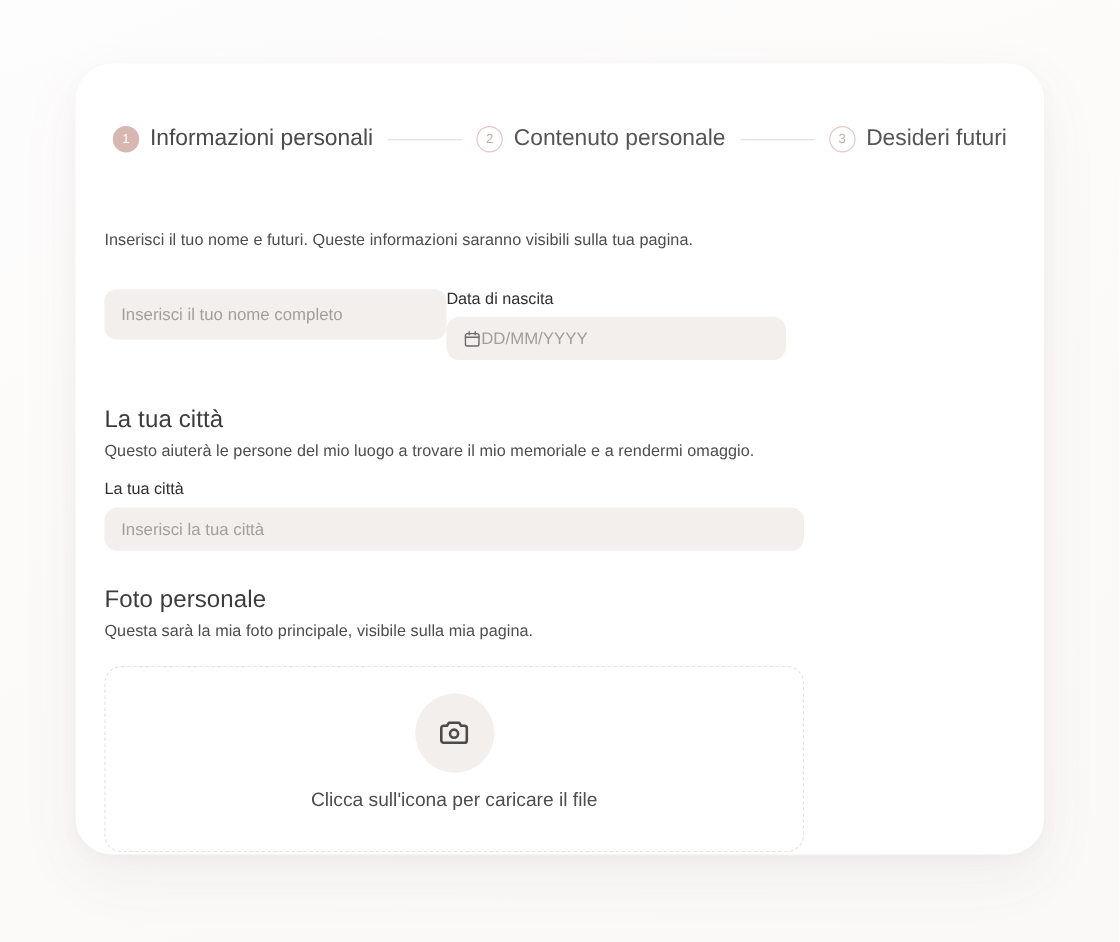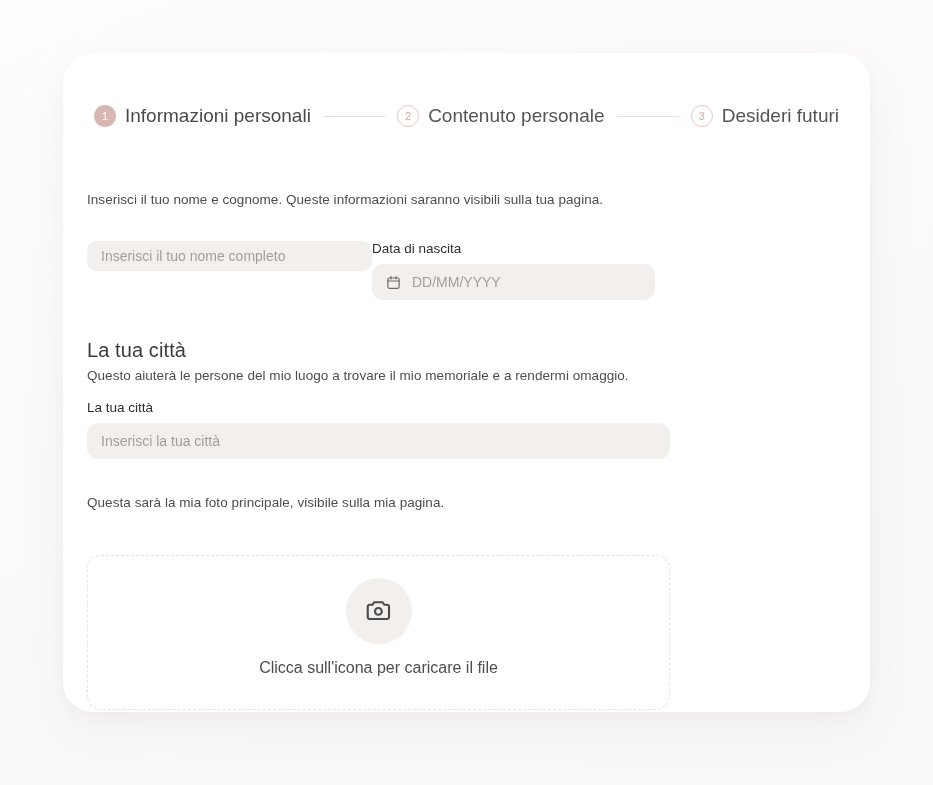--- a/index.html
+++ b/index.html
@@ -111,21 +111,21 @@
     font-size: 13.5px;
     color: #2f2f2f;
     display: block;
     margin-bottom: 8px;
   }
   .input {
     box-sizing: border-box;
     background: #f3efec;
     border: none;
     border-radius: 10px;
-    height: 30px;
+    height: 42px;
     display: flex;
     align-items: center;
     padding: 0 14px;
     font-size: 14px;
     color: #a8a29d;
   }
   .input.tall {
     height: 36px;
     border-radius: 11px;
   }
@@ -137,21 +137,20 @@
     top: 188px;
     width: 760px;
     display: flex;
   }
   .col-name { width: 285px; }
   .col-date { width: 283px; }
 
   .date-inner {
     display: flex;
     align-items: center;
-    gap: 11px;
   }
 
   #field-citta {
     position: absolute;
     left: 24px;
     top: 347px;
     width: 583px;
   }
 
   
@@ -210,21 +209,21 @@
       <div class="step-line"></div>
 
       <div class="step">
         <span class="step-circle inactive">3</span>
         <span class="step-label inactive">Desideri futuri</span>
       </div>
 
     </div>
 
     <div class="block" id="sec-dati">
-      <p class="section-desc">Inserisci il tuo nome e cognome. Queste informazioni saranno visibili sulla tua pagina.</p>
+      <p class="section-desc">Inserisci il tuo nome e futuri. Queste informazioni saranno visibili sulla tua pagina.</p>
     </div>
 
     <div class="row-fields">
 
       <div class="col-name">
         <div class="input">
           <span class="ph">Inserisci il tuo nome completo</span>
         </div>
       </div>
 
@@ -253,20 +252,21 @@
     </div>
 
     <div id="field-citta">
       <label class="field-label">La tua città</label>
       <div class="input tall">
         <span class="ph">Inserisci la tua città</span>
       </div>
     </div>
 
     <div class="block" id="sec-foto">
+      <h2 class="section-title">Foto personale</h2>
       <p class="section-desc">Questa sarà la mia foto principale, visibile sulla mia pagina.</p>
     </div>
 
     <div class="dropzone">
       <div class="camera-circle">
         <span>
           <svg width="30" height="30" viewBox="0 0 24 24" fill="none" stroke="#4b4b4b" stroke-width="1.7" stroke-linecap="round" stroke-linejoin="round">
             <path d="M3 8.6a1.6 1.6 0 0 1 1.6-1.6h2.2l1.3-2h6.8l1.3 2h2.2A1.6 1.6 0 0 1 20 8.6v8.2a1.6 1.6 0 0 1-1.6 1.6H4.6A1.6 1.6 0 0 1 3 16.8z"></path>
             <circle cx="11.5" cy="12.3" r="2.7"></circle>
           </svg>

